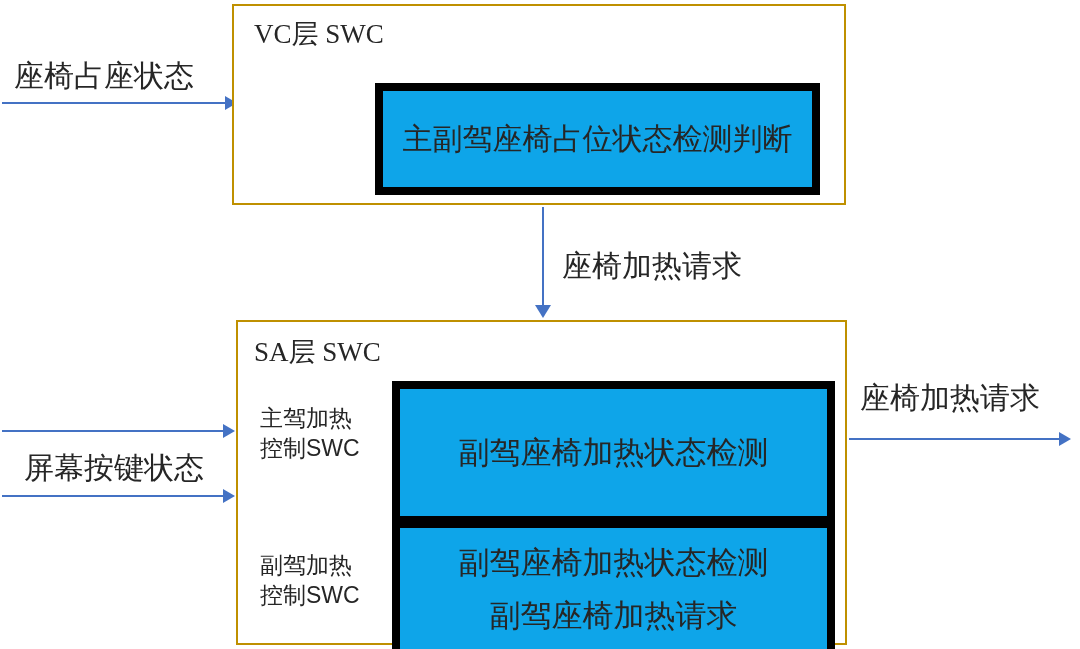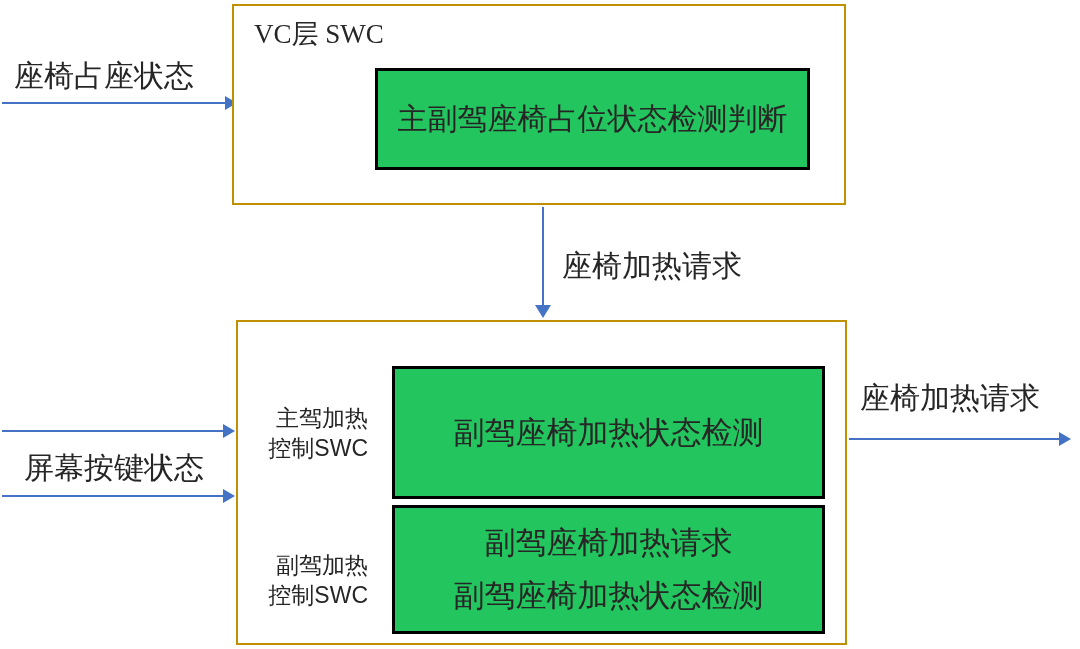--- a/index.html
+++ b/index.html
@@ -20,36 +20,37 @@
   }
   .layer-title {
     position: absolute;
     font-family: "Liberation Serif", serif;
     font-size: 27px;
     color: #262626;
     white-space: nowrap;
   }
   .module-box {
     position: absolute;
-    border: 3px solid #000000;
-    background: #22c55e;
+    border: 8px solid #000000;
+    background: #0ea5e9;
     display: flex;
     flex-direction: column;
     justify-content: space-evenly;
     align-items: center;
     text-align: center;
     font-size: 31px;
     line-height: 1.15;
     box-sizing: content-box;
+    margin-top: 15px;
   }
   .module-box.single { justify-content: center; font-size: 30px; }
   .side-label {
     position: absolute;
     width: 108px;
-    text-align: right;
+    text-align: left;
     font-size: 23px;
     line-height: 1.3;
     white-space: pre-line;
   }
   .flow-label {
     position: absolute;
     font-size: 30px;
     white-space: nowrap;
   }
   .arrow-line-h {
@@ -98,32 +99,33 @@
   <div class="flow-label" style="left:562px; top:246px;">座椅加热请求</div>
 
   <div class="arrow-line-h" style="left:2px; top:430px; width:222px;"></div>
   <div class="arrow-head-right" style="left:223px; top:424px;"></div>
 
   <div class="flow-label" style="left:24px; top:448px;">屏幕按键状态</div>
   <div class="arrow-line-h" style="left:2px; top:495px; width:222px;"></div>
   <div class="arrow-head-right" style="left:223px; top:489px;"></div>
 
   <div class="layer-box" style="left:236px; top:320px; width:607px; height:321px;">
+    <div class="layer-title" style="left:16px; top:12px;">SA层 SWC</div>
 
     <div class="side-label" style="left:22px; top:82px;">主驾加热
 控制SWC</div>
     <div class="module-box" style="left:154px; top:44px; width:427px; height:127px;">
       <div>副驾座椅加热状态检测</div>
     </div>
 
     <div class="side-label" style="left:22px; top:229px;">副驾加热
 控制SWC</div>
     <div class="module-box" style="left:154px; top:183px; width:427px; height:123px;">
+      <div>副驾座椅加热状态检测</div>
       <div>副驾座椅加热请求</div>
-      <div>副驾座椅加热状态检测</div>
     </div>
   </div>
 
   <div class="flow-label" style="left:860px; top:378px;">座椅加热请求</div>
   <div class="arrow-line-h" style="left:849px; top:438px; width:211px;"></div>
   <div class="arrow-head-right" style="left:1059px; top:432px;"></div>
 
 </div>
 
 </body></html>

